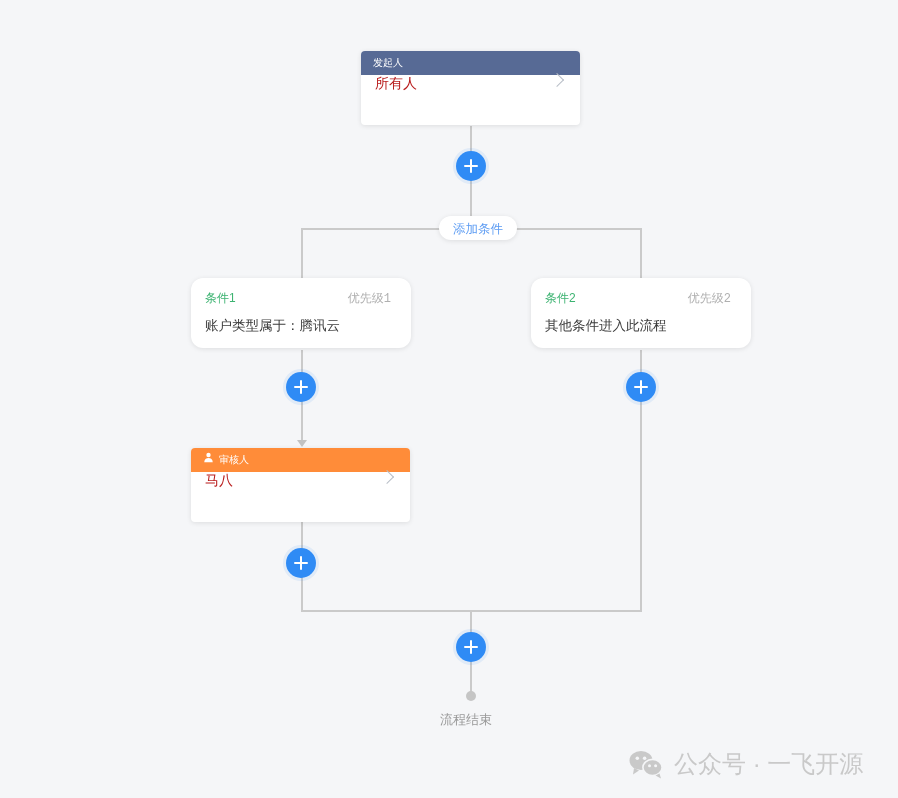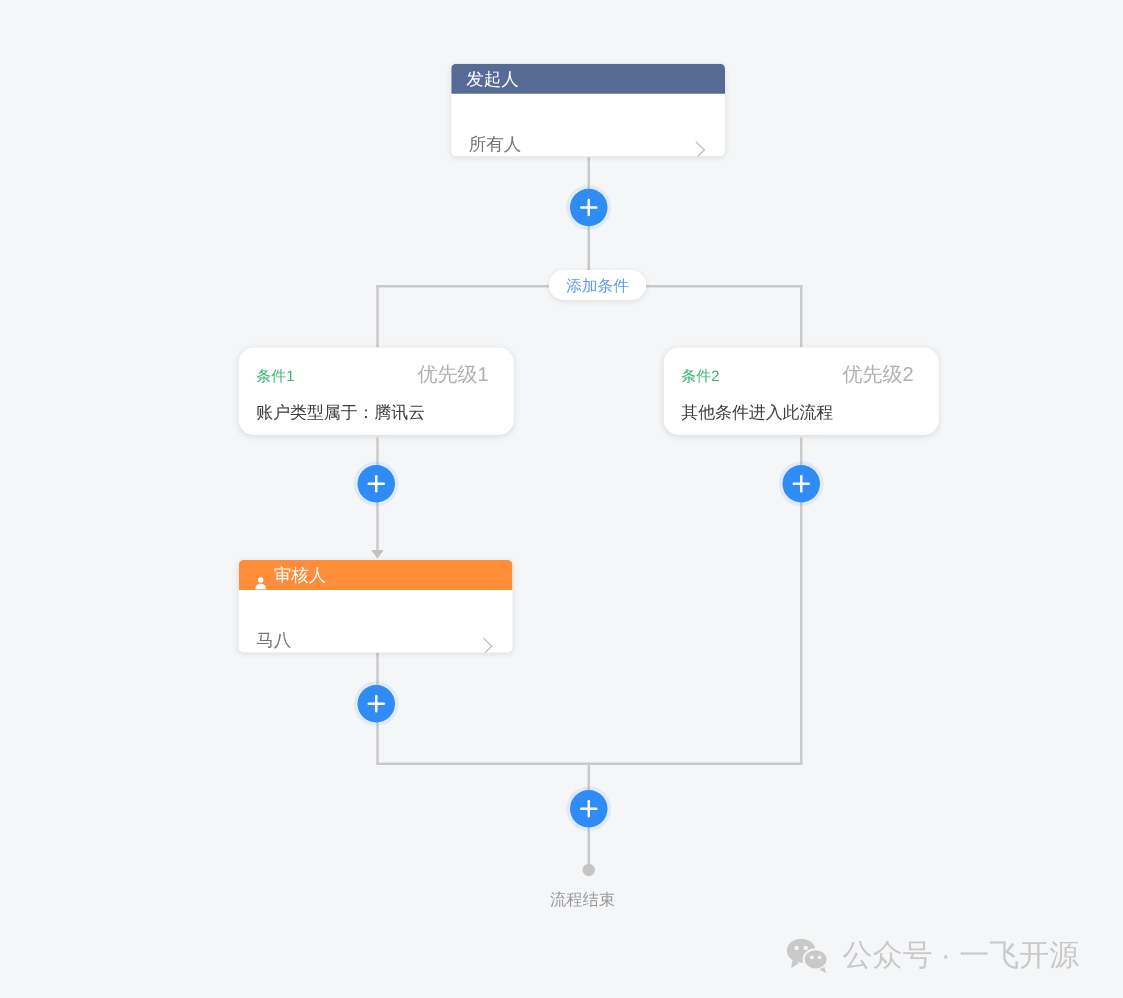--- a/index.html
+++ b/index.html
@@ -46,45 +46,44 @@
     background: #ffffff;
     border-radius: 4px;
     box-shadow: 0 1px 5px 0 rgba(0, 0, 0, 0.10);
     overflow: hidden;
   }
 
   .card-header {
     height: 24px;
     line-height: 24px;
     padding: 0 12px;
-    font-size: 14px;
+    font-size: 10px;
     color: #ffffff;
     display: flex;
-    align-items: center;
   }
   .header-start  { background: #576a95; }
   .header-approve{ background: #ff8c39; }
 
   .person-icon {
     display: inline-block;
     width: 11px;
     height: 11px;
     margin-right: 5px;
     position: relative;
     top: 0px;
   }
 
   .card-body {
     height: 50px;
     padding: 0 14px;
     display: flex;
-    align-items: flex-end;
+    align-items: flex-start;
     justify-content: space-between;
     font-size: 14px;
-    color: #737373;
+    color: #b91c1c;
   }
 
   .chevron {
     width: 9px;
     height: 9px;
     border-top: 1.6px solid #b8bec7;
     border-right: 1.6px solid #b8bec7;
     transform: rotate(45deg);
     margin-right: 4px;
   }
@@ -104,22 +103,23 @@
     display: flex;
     align-items: baseline;
     justify-content: space-between;
     margin-bottom: 10px;
   }
   .cond-title {
     font-size: 12px;
     color: #3cb371;
   }
   .cond-priority {
-    font-size: 16px;
+    font-size: 12px;
     color: #b0b0b0;
+    font-family: Liberation Mono, monospace;
   }
   .cond-text {
     font-size: 13.5px;
     color: #3b3b3b;
   }
 
   
   .plus-btn {
     position: absolute;
     width: 30px;

